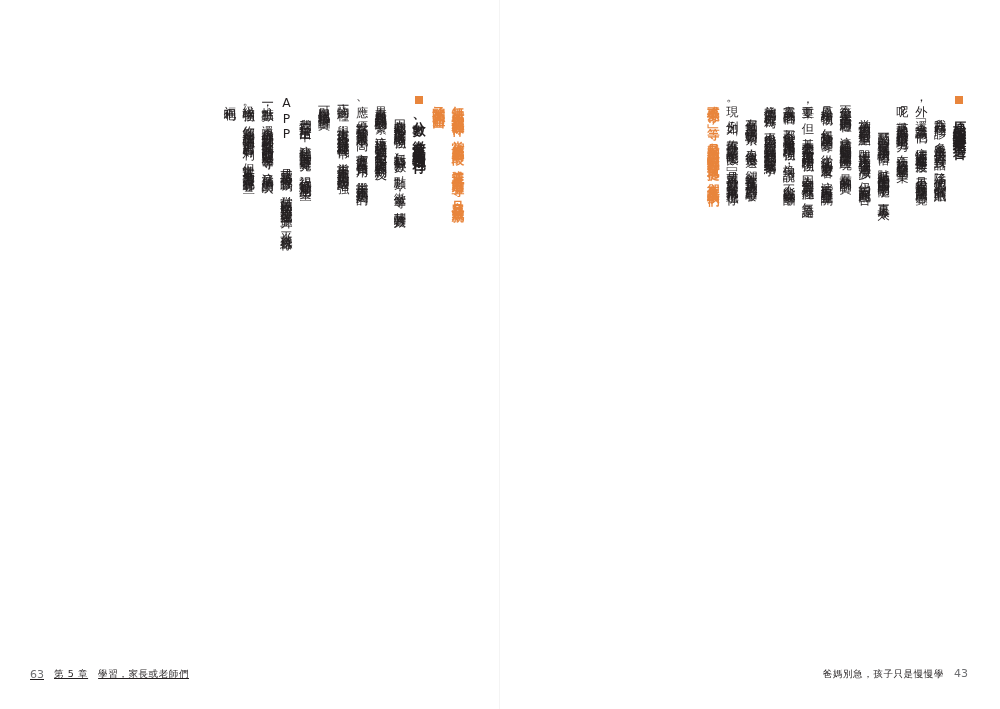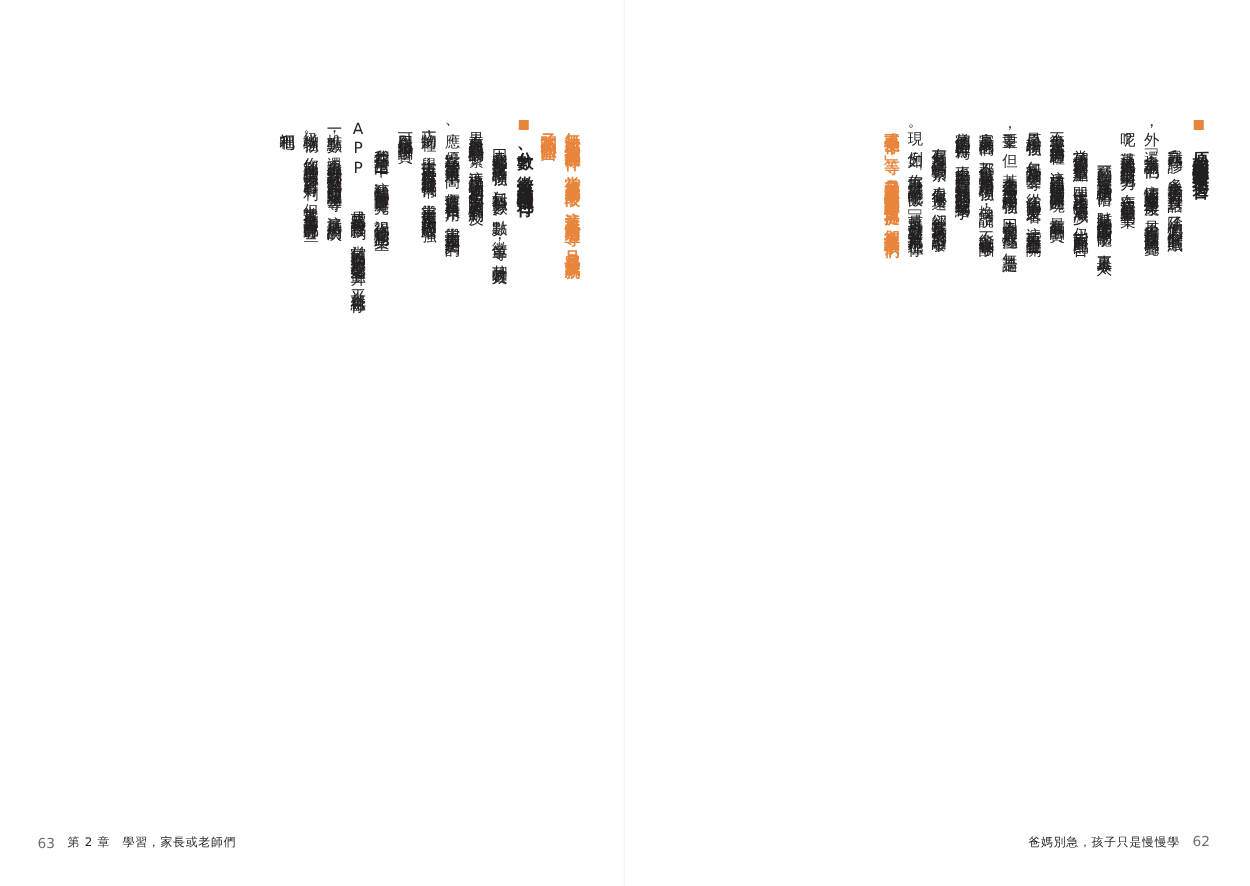--- a/index.html
+++ b/index.html
@@ -104,21 +104,21 @@
     color: #231f20;
     letter-spacing: .6px;
     font-family: "DejaVu Sans", "Liberation Sans", sans-serif;
     white-space: nowrap;
   }
   .footer .pgnum {
     font-size: 11px;
     color: #6d6e71;
     letter-spacing: 0;
   }
-  .footer-left  { left: 30px;  display: flex; align-items: flex-end; gap: 10px; }
+  .footer-left  { left: 30px;  display: flex; align-items: flex-end; gap: 10px; text-decoration: underline; }
   .footer-right { right: 32px; display: flex; align-items: baseline; gap: 10px; margin-left: 13px; }
   .footer-left .label  { color: #231f20; }
   .footer-right .label { color: #231f20; }
 </style>
 </head>
 <body>
 
 <div class="spread">
 
   <div class="gutter"></div>
@@ -143,21 +143,21 @@
       <div class="col indent">有個名詞是「情緒勒索」，看似很遙遠，卻經常在家長孩子們對話中發</div>
       <div class="col">現。例如：「你再不聽話就不能吃飯！」或是「再不好好學習我就再也不理你</div>
       <div class="col">
         <span class="em-orange">或不愛你！」等，老是以所謂的「我是對你好」當成前提，卻直接提及孩子們</span>
       </div>
 
     </div>
 
     <div class="footer footer-right">
       <span class="label">爸媽別急，孩子只是慢慢學</span>
-      <span class="pgnum">62</span>
+      <span class="pgnum">43</span>
     </div>
   </div>
 
   <div class="page left">
     <div class="cols">
 
       <div class="col accent">無法或無力抗拒的條件，當作威脅的手段。這並非良好的引導，且容易造成親</div>
       <div class="col accent">子關係的扭曲。</div>
 
       <div class="col heading">
@@ -172,18 +172,18 @@
       <div class="col indent">我們在日常生活中，這類代幣制度亦隨處可見。記得你總是利用某些</div>
       <div class="col">APP 或是電子錢包付款嗎？當付款的次數增加或是金額上升，平台就會給你</div>
       <div class="col">一堆點數，還會跟你強調點數可以兌換的商品或是服務等等，這就是所謂的次</div>
       <div class="col">級增強物。你知道這些增強物一定對自己有利，但常常搞不清楚具體會有哪些</div>
       <div class="col">福利吧！</div>
 
     </div>
 
     <div class="footer footer-left">
       <span class="pgnum">63</span>
-      <span class="label">第 2 章</span>
+      <span class="label">第 5 章</span>
       <span class="label">學習，家長或老師們</span>
     </div>
   </div>
 
 </div>
 
 </body></html>

